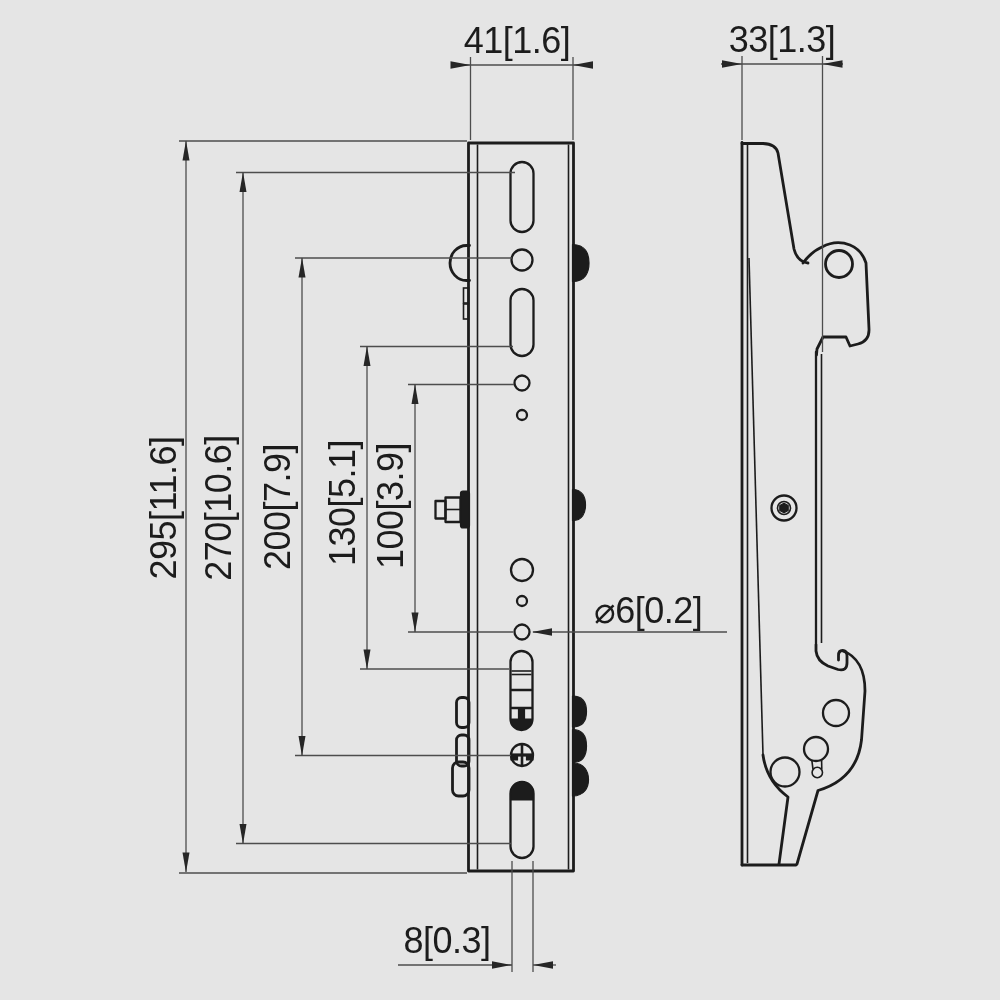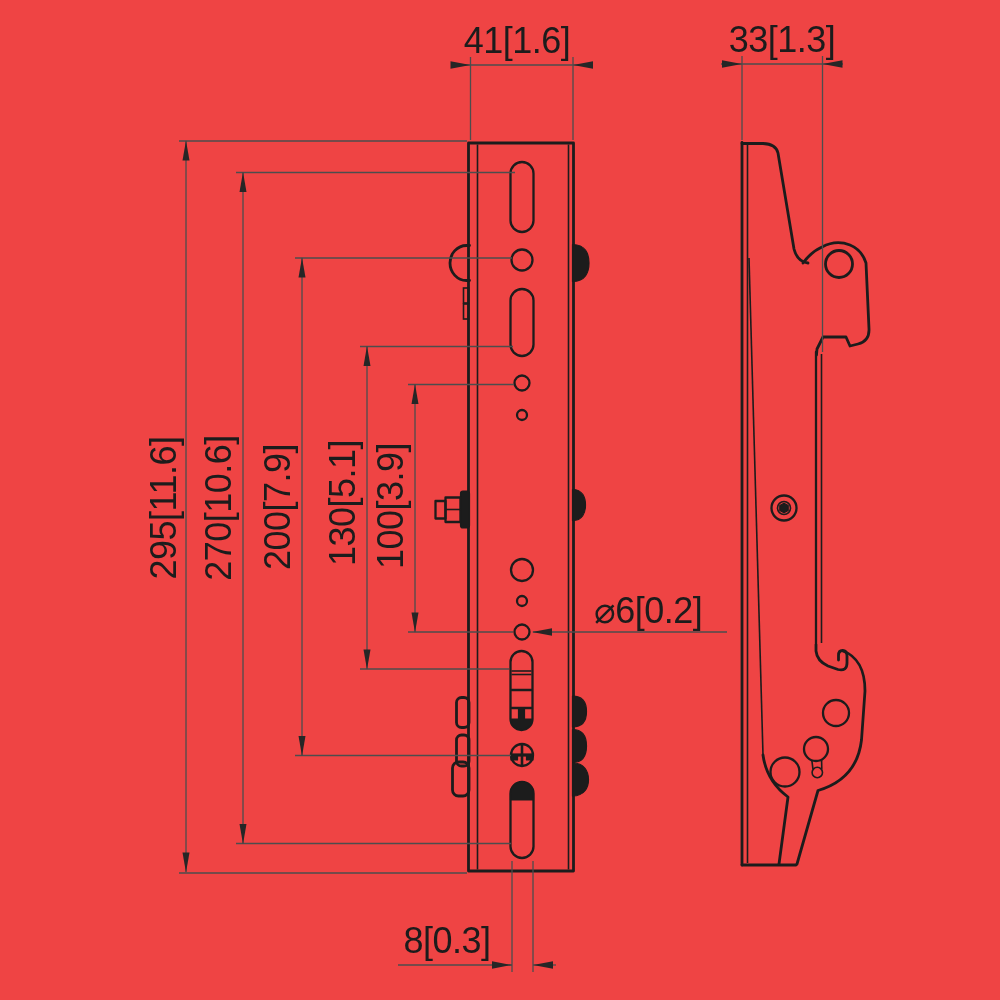--- a/index.html
+++ b/index.html
@@ -1,21 +1,21 @@
 <!DOCTYPE html>
 <html><head>
 <meta charset="utf-8">
 <style>
   html,body{
     margin:0; padding:0;
     background:#ffffff;
     width:1000px; height:1000px;
     font-family:"Liberation Sans","DejaVu Sans",sans-serif;
   }
-  .stage{ position:relative; width:1000px; height:1000px; background:#ef4444; overflow:hidden; }
+  .stage{ position:relative; width:1000px; height:1000px; background:#e5e5e5; overflow:hidden; }
   svg{ display:block; }
   
   .geo   { stroke:#1c1c1c; fill:none; stroke-width:2.8; stroke-linecap:round; stroke-linejoin:round; }
   .geoThin{ stroke:#1c1c1c; fill:none; stroke-width:1.6; stroke-linecap:butt; }
   .geoMid{ stroke:#1c1c1c; fill:none; stroke-width:2.3; stroke-linecap:round; stroke-linejoin:round; }
   .geoFill{ stroke:#1c1c1c; fill:#1c1c1c; stroke-width:1.2; stroke-linejoin:round; }
   
   .dim   { stroke:#4d4d4d; fill:none; stroke-width:1.3; stroke-linecap:butt; }
   .arr   { fill:#262626; stroke:none; }
   .dimtxt{ fill:#1c1c1c; font-family:"Liberation Sans","DejaVu Sans",sans-serif;

